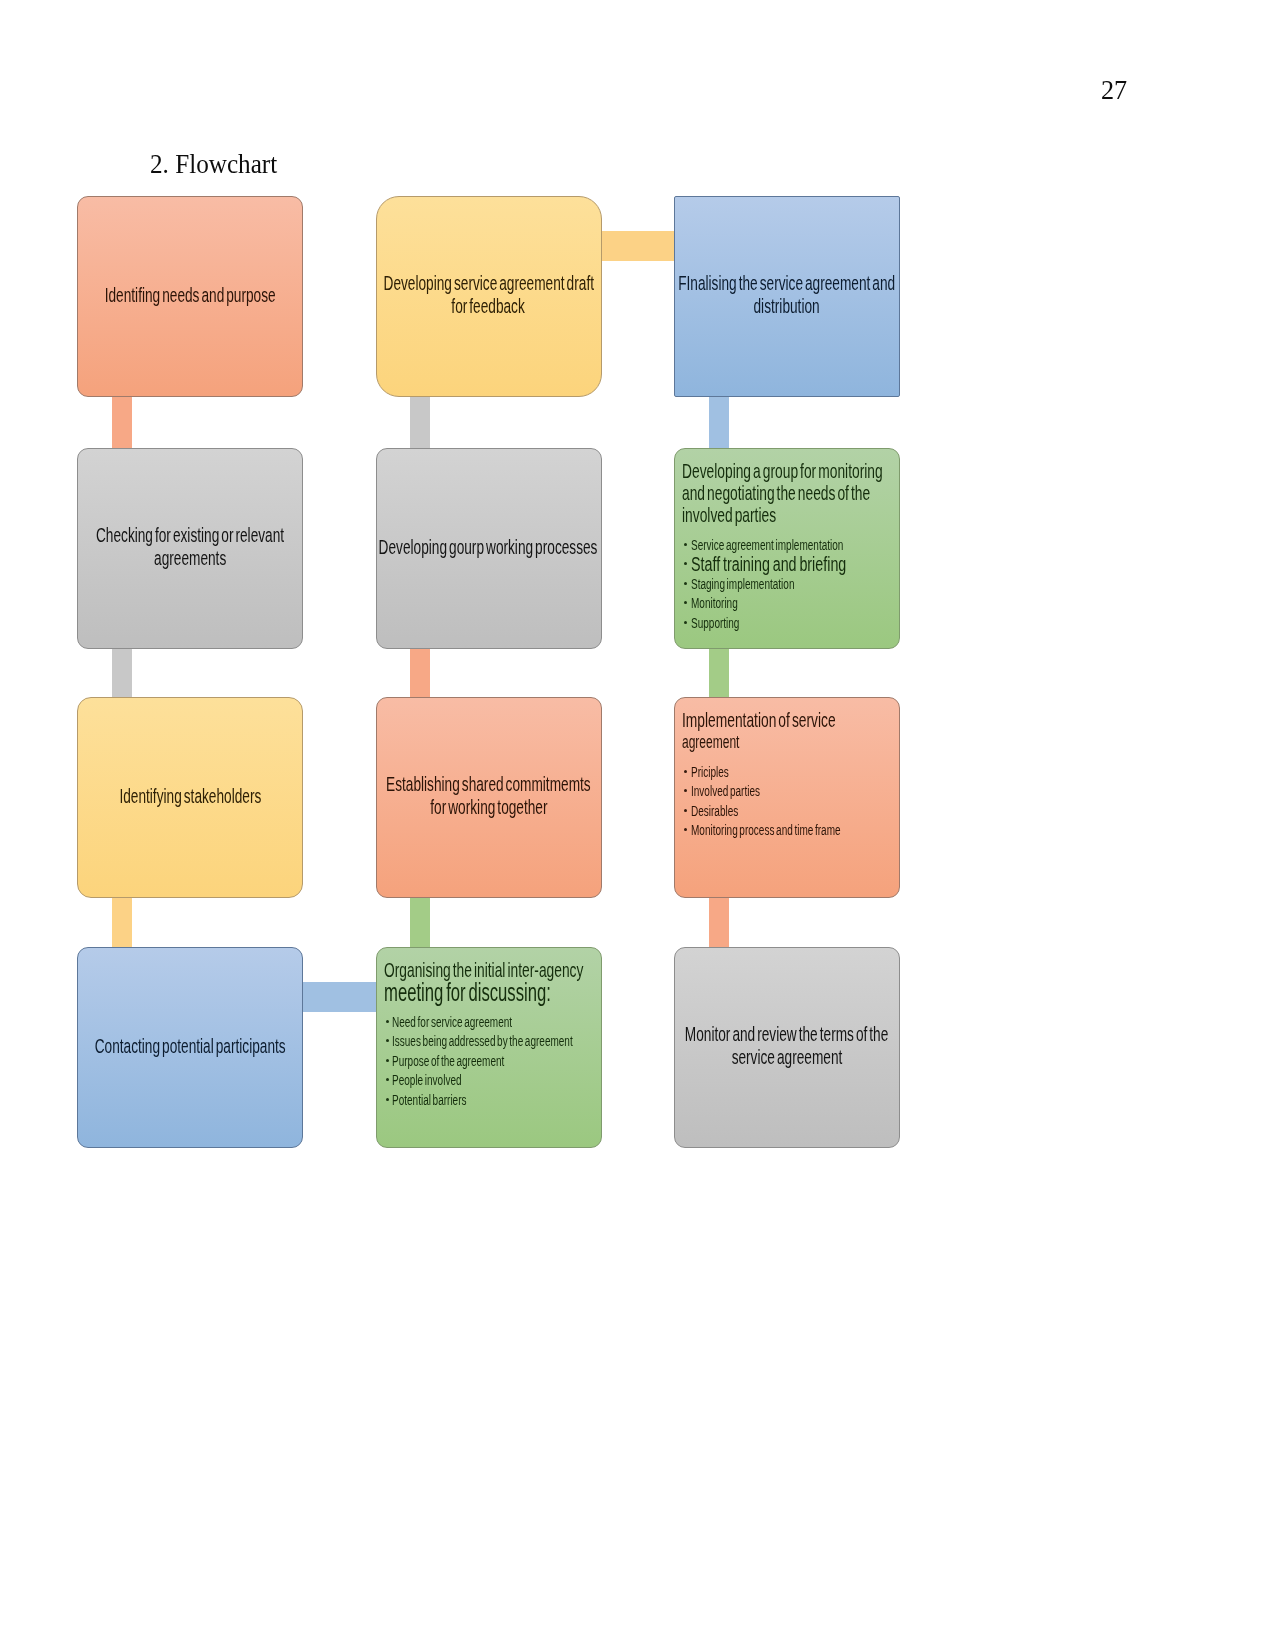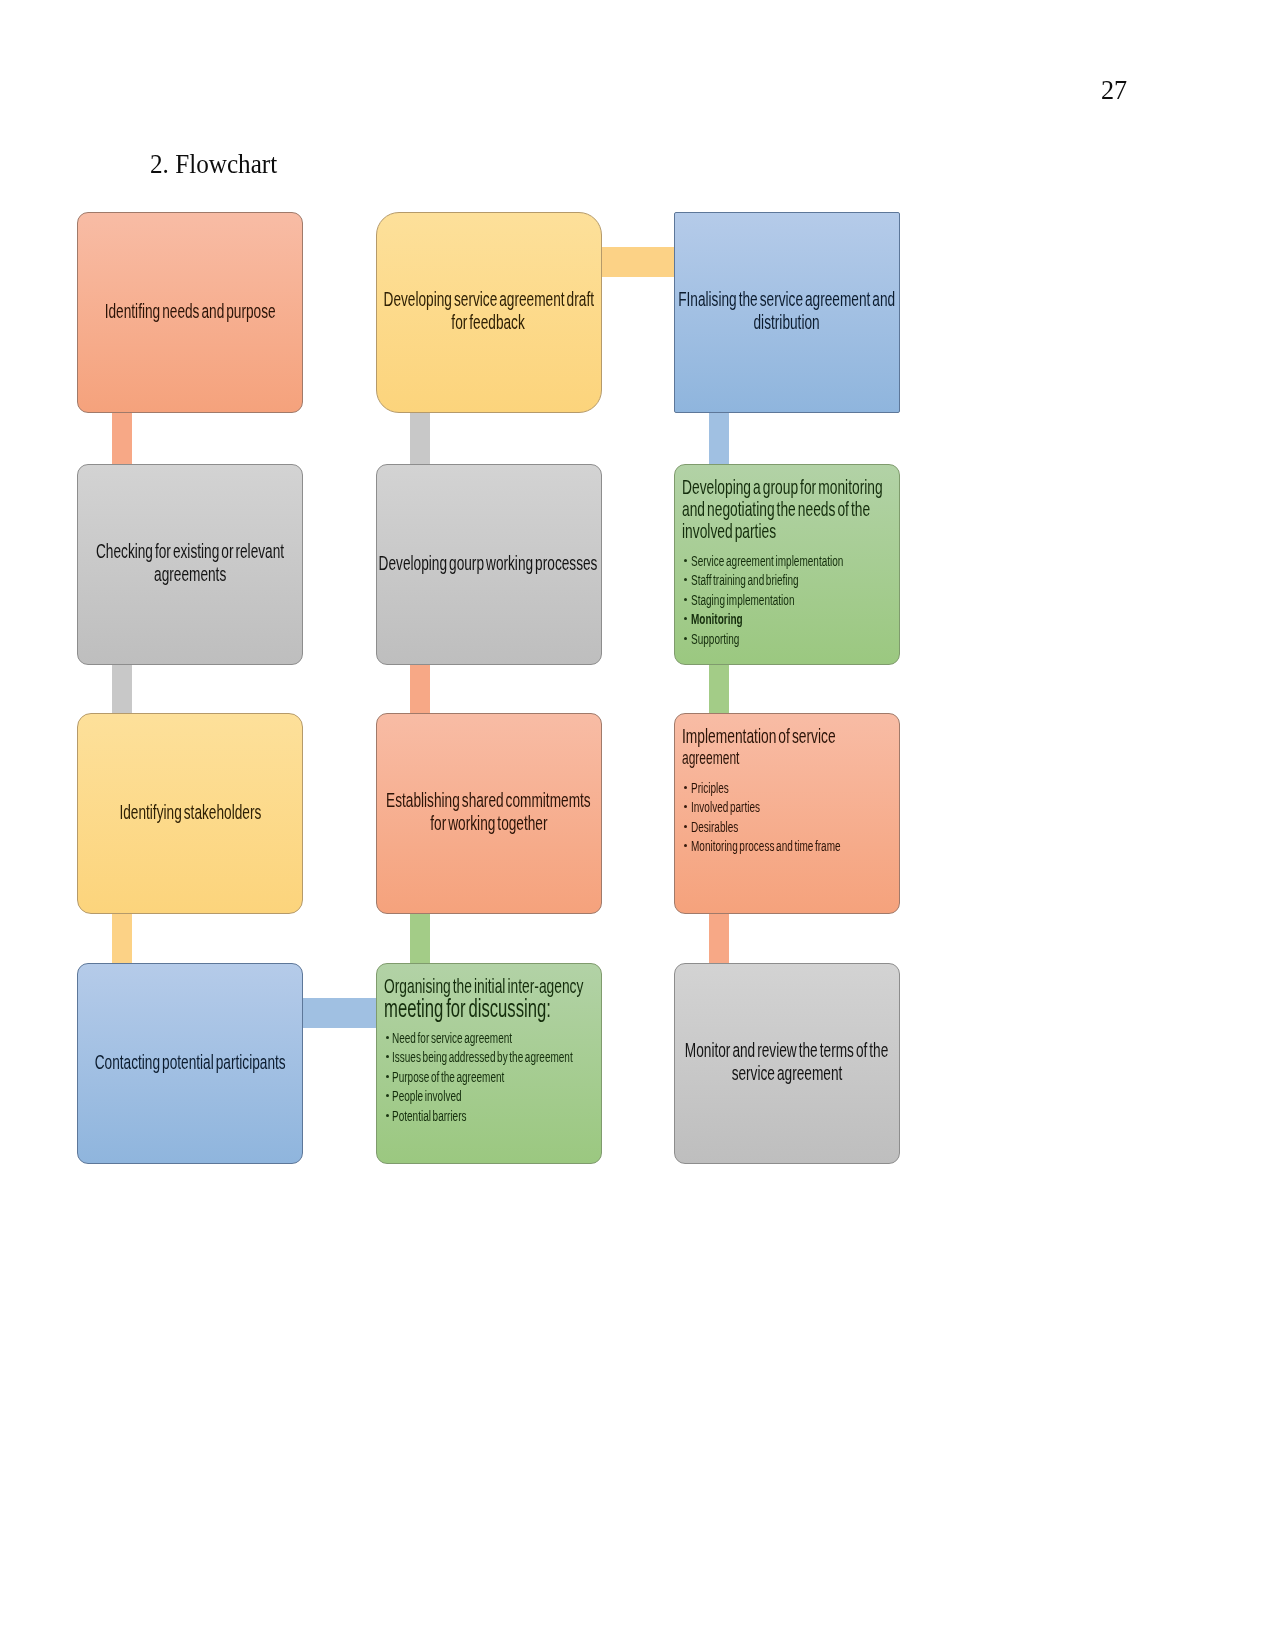--- a/index.html
+++ b/index.html
@@ -6,21 +6,21 @@
   body{width:1275px;height:1650px;background:#ffffff;position:relative;
        font-family:"Liberation Sans", sans-serif;overflow:hidden;
        -webkit-font-smoothing:antialiased;}
   .page-number{position:absolute;left:1101px;top:77px;width:60px;
        font-family:"Liberation Serif",serif;font-size:27px;line-height:26px;color:#0d0d0d;}
   .page-number .pn{display:inline-block;transform:scaleX(0.97);transform-origin:0 50%;}
   .section-title{position:absolute;left:150px;top:151px;
        font-family:"Liberation Serif",serif;font-size:26.5px;line-height:26px;color:#0d0d0d;}
   .section-title .ttl{display:inline-block;transform:scaleX(0.95);transform-origin:0 50%;white-space:pre;}
 
-  #diagram{position:absolute;left:0;top:16px;width:1275px;height:1168px;}
+  #diagram{position:absolute;left:0;top:0;width:1275px;height:1168px;}
 
   .conn{position:absolute;}
 
   .node{position:absolute;box-sizing:border-box;border-radius:11px;}
   .node .txt{position:absolute;left:0;right:0;}
   .line{white-space:nowrap;display:block;}
 </style>
 </head>
 <body>
 
@@ -100,25 +100,25 @@
       </div>
     </div>
     <div class="node" style="left: 674px; top: 448px; width: 226px; height: 201px; border-radius: 11px; background: linear-gradient(rgb(178, 210, 166) 0%, rgb(155, 200, 128) 100%); border: 1px solid rgb(127, 155, 109); color: rgb(20, 45, 12);">
       <div class="txt">
         <div class="line" style="position: absolute; top: 11.3233px; height: 22px; font-size: 20.7px; line-height: 22px; left: 7px;"><span style="display: inline-block; transform: scaleX(0.667); white-space: pre; word-spacing: -2.7px; transform-origin: 0px 50%;">Developing a group for monitoring</span></div>
         <div class="line" style="position: absolute; top: 33.3233px; height: 22px; font-size: 20.7px; line-height: 22px; left: 7px;"><span style="display: inline-block; transform: scaleX(0.667); white-space: pre; word-spacing: -2.7px; transform-origin: 0px 50%;">and negotiating the needs of the</span></div>
         <div class="line" style="position: absolute; top: 55.3233px; height: 22px; font-size: 20.7px; line-height: 22px; left: 7px;"><span style="display: inline-block; transform: scaleX(0.667); white-space: pre; word-spacing: -2.7px; transform-origin: 0px 50%;">involved parties</span></div>
         <div style="position: absolute; width: 3px; height: 3px; border-radius: 50%; left: 9.2px; top: 93.6px; background: currentcolor; opacity: 0.95;"></div>
         <div class="line" style="position: absolute; top: 86.7712px; height: 19.55px; font-size: 14px; line-height: 19.55px; left: 15.5px;"><span style="display: inline-block; transform: scaleX(0.715); white-space: pre; word-spacing: -1.6px; transform-origin: 0px 50%;">Service agreement implementation</span></div>
         <div style="position: absolute; width: 3px; height: 3px; border-radius: 50%; left: 9.2px; top: 113.15px; background: currentcolor; opacity: 0.95;"></div>
-        <div class="line" style="position: absolute; top: 106.321px; height: 19.55px; font-size: 14px; line-height: 19.55px; left: 15.5px;"><span style="display: inline-block; transform: scaleX(0.715); white-space: pre; word-spacing: -1.6px; transform-origin: 0px 50%;">Staff training and briefing</span></div>
+        <div class="line" style="position: absolute; top: 106.321px; height: 19.55px; font-size: 20px; line-height: 19.55px; left: 15.5px;"><span style="display: inline-block; transform: scaleX(0.715); white-space: pre; word-spacing: -1.6px; transform-origin: 0px 50%;">Staff training and briefing</span></div>
         <div style="position: absolute; width: 3px; height: 3px; border-radius: 50%; left: 9.2px; top: 132.7px; background: currentcolor; opacity: 0.95;"></div>
         <div class="line" style="position: absolute; top: 125.871px; height: 19.55px; font-size: 14px; line-height: 19.55px; left: 15.5px;"><span style="display: inline-block; transform: scaleX(0.715); white-space: pre; word-spacing: -1.6px; transform-origin: 0px 50%;">Staging implementation</span></div>
         <div style="position: absolute; width: 3px; height: 3px; border-radius: 50%; left: 9.2px; top: 152.25px; background: currentcolor; opacity: 0.95;"></div>
-        <div class="line" style="position: absolute; top: 145.421px; height: 19.55px; font-size: 14px; line-height: 19.55px; left: 15.5px; font-weight: bold;"><span style="display: inline-block; transform: scaleX(0.715); white-space: pre; word-spacing: -1.6px; transform-origin: 0px 50%;">Monitoring</span></div>
+        <div class="line" style="position: absolute; top: 145.421px; height: 19.55px; font-size: 14px; line-height: 19.55px; left: 15.5px;"><span style="display: inline-block; transform: scaleX(0.715); white-space: pre; word-spacing: -1.6px; transform-origin: 0px 50%;">Monitoring</span></div>
         <div style="position: absolute; width: 3px; height: 3px; border-radius: 50%; left: 9.2px; top: 171.8px; background: currentcolor; opacity: 0.95;"></div>
         <div class="line" style="position: absolute; top: 164.971px; height: 19.55px; font-size: 14px; line-height: 19.55px; left: 15.5px;"><span style="display: inline-block; transform: scaleX(0.715); white-space: pre; word-spacing: -1.6px; transform-origin: 0px 50%;">Supporting</span></div>
       </div>
     </div>
     <div class="node" style="left: 674px; top: 697px; width: 226px; height: 201px; border-radius: 11px; background: linear-gradient(rgb(248, 188, 165) 0%, rgb(245, 162, 124) 100%); border: 1px solid rgb(160, 122, 106); color: rgb(43, 19, 7);">
       <div class="txt">
         <div class="line" style="position: absolute; top: 11.3233px; height: 22px; font-size: 20.7px; line-height: 22px; left: 7px;"><span style="display: inline-block; transform: scaleX(0.667); white-space: pre; word-spacing: -2.7px; transform-origin: 0px 50%;">Implementation of service</span></div>
         <div class="line" style="position: absolute; top: 33.3233px; height: 22px; font-size: 18px; line-height: 22px; left: 7px;"><span style="display: inline-block; transform: scaleX(0.667); white-space: pre; word-spacing: -2.7px; transform-origin: 0px 50%;">agreement</span></div>
         <div style="position: absolute; width: 3px; height: 3px; border-radius: 50%; left: 9.2px; top: 71.6px; background: currentcolor; opacity: 0.95;"></div>
         <div class="line" style="position: absolute; top: 64.7712px; height: 19.55px; font-size: 14px; line-height: 19.55px; left: 15.5px;"><span style="display: inline-block; transform: scaleX(0.715); white-space: pre; word-spacing: -1.6px; transform-origin: 0px 50%;">Priciples</span></div>

